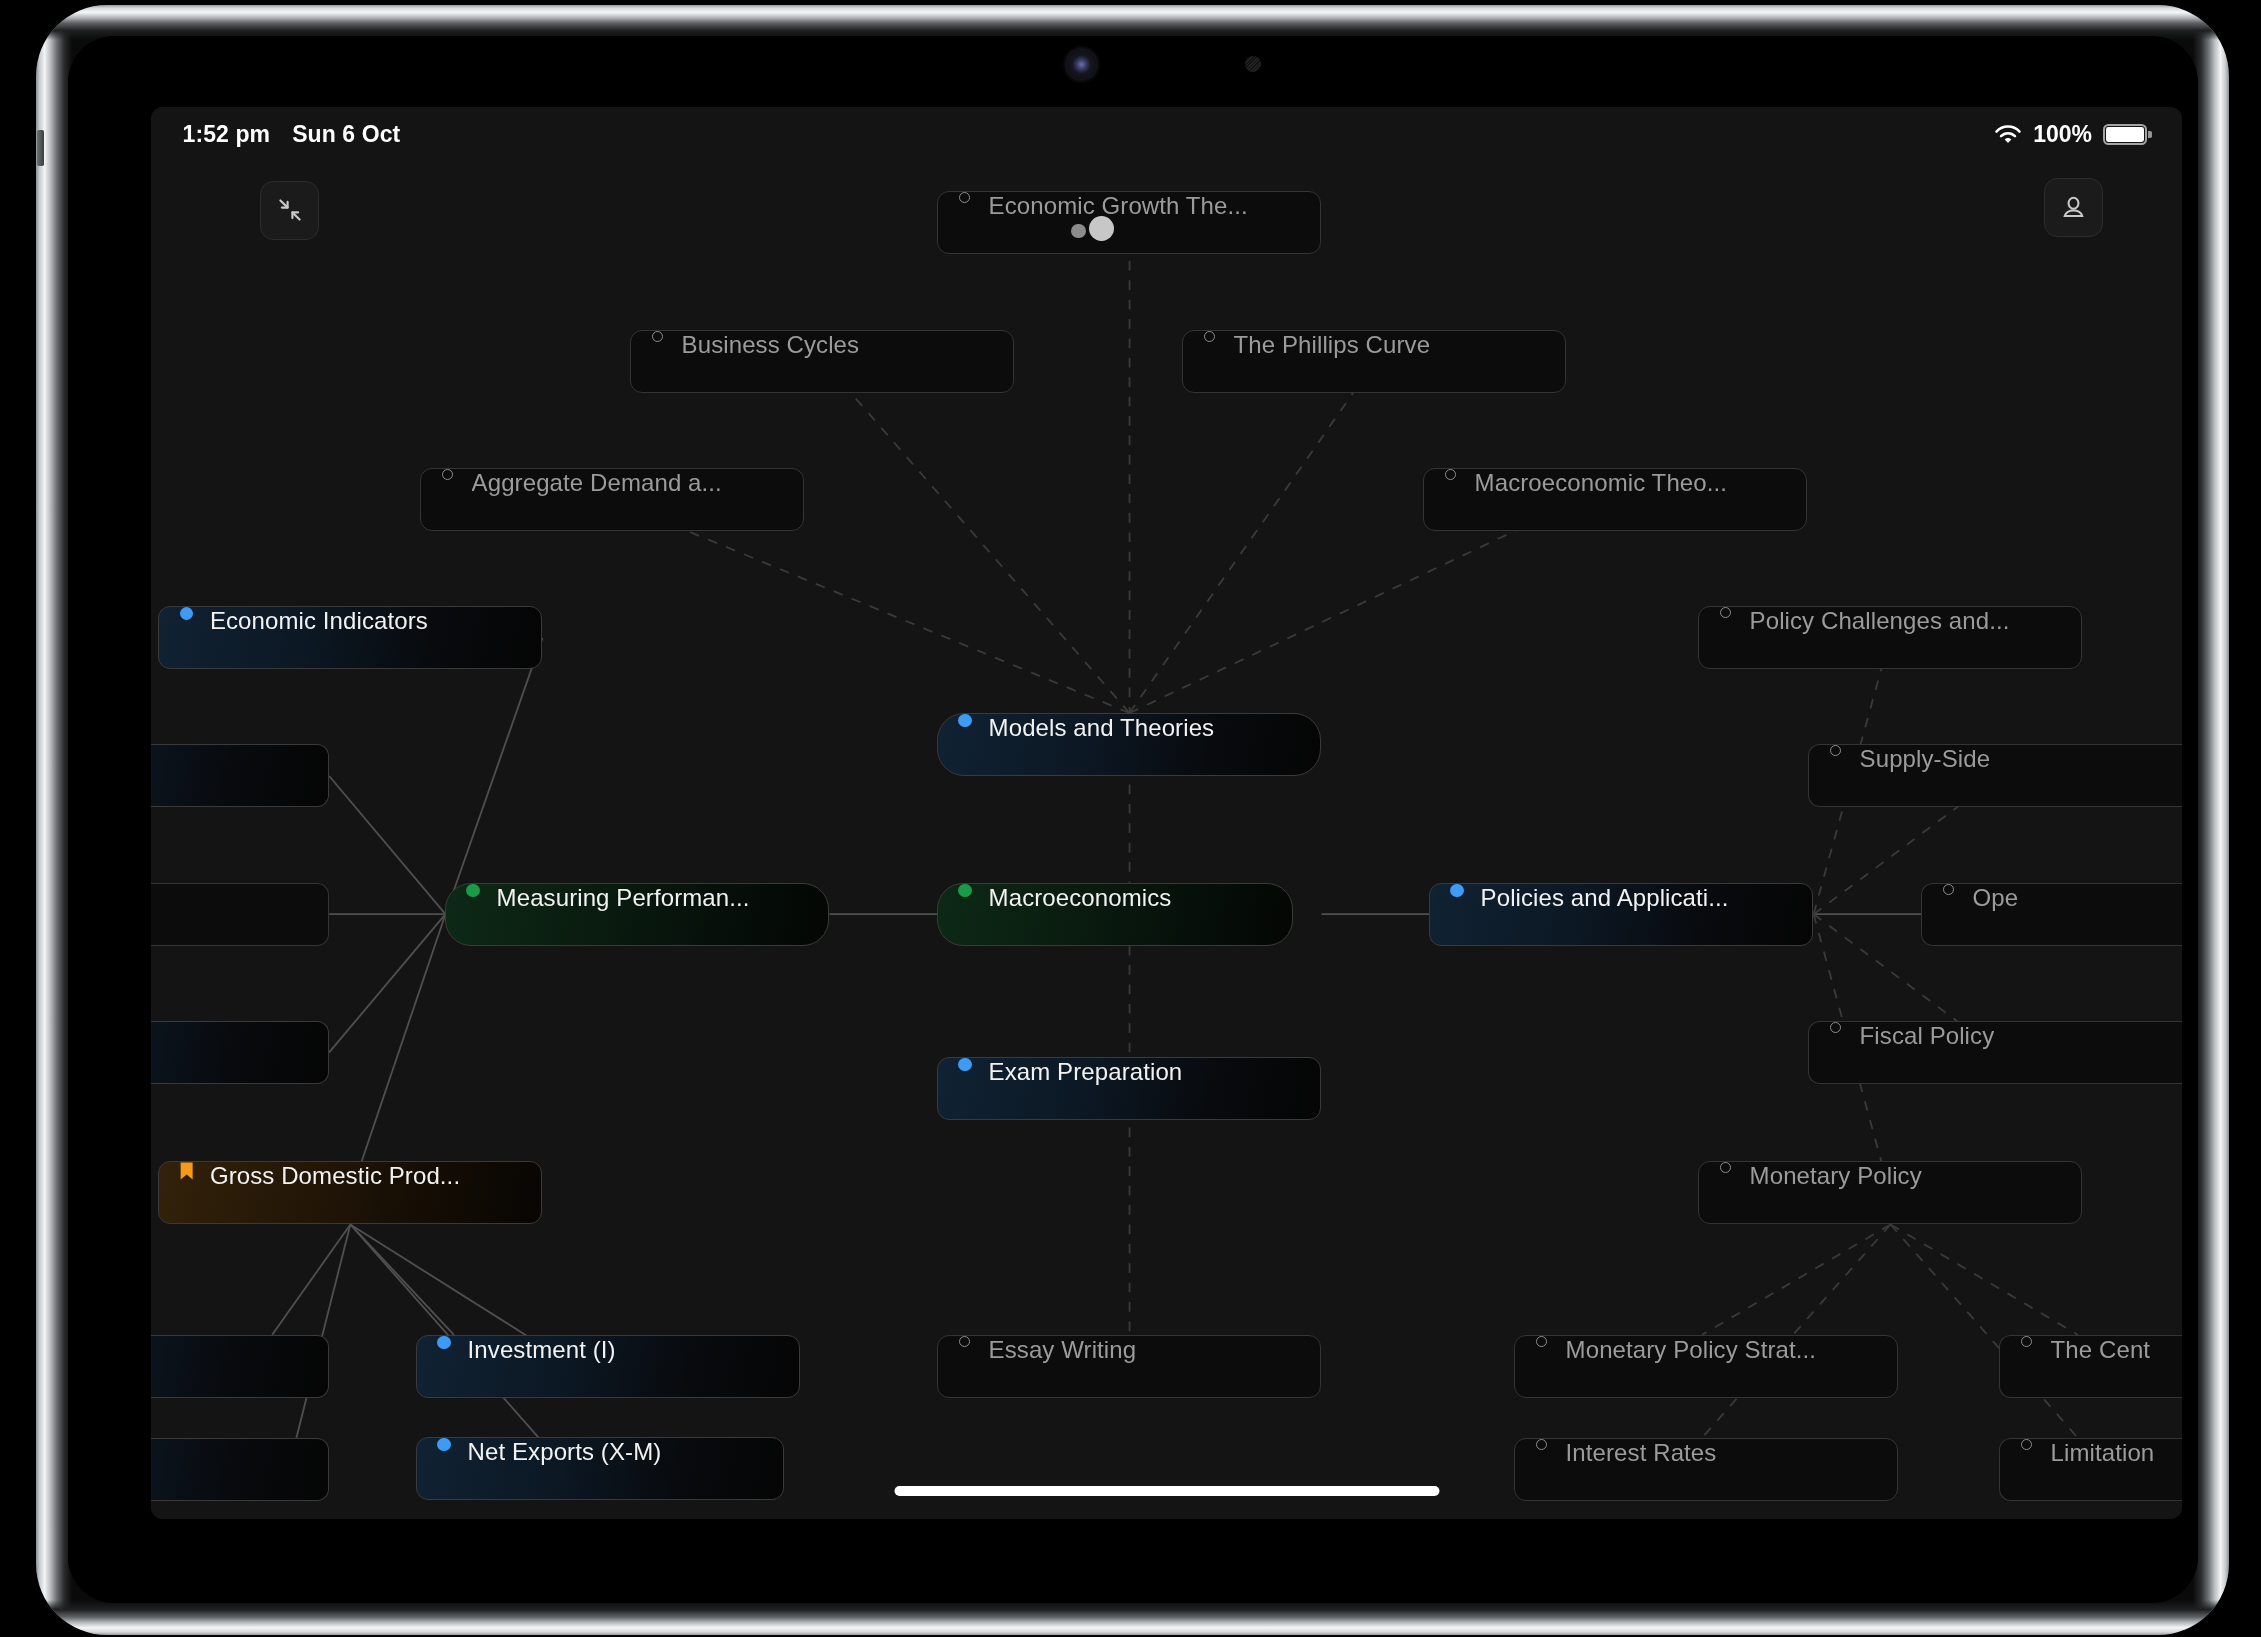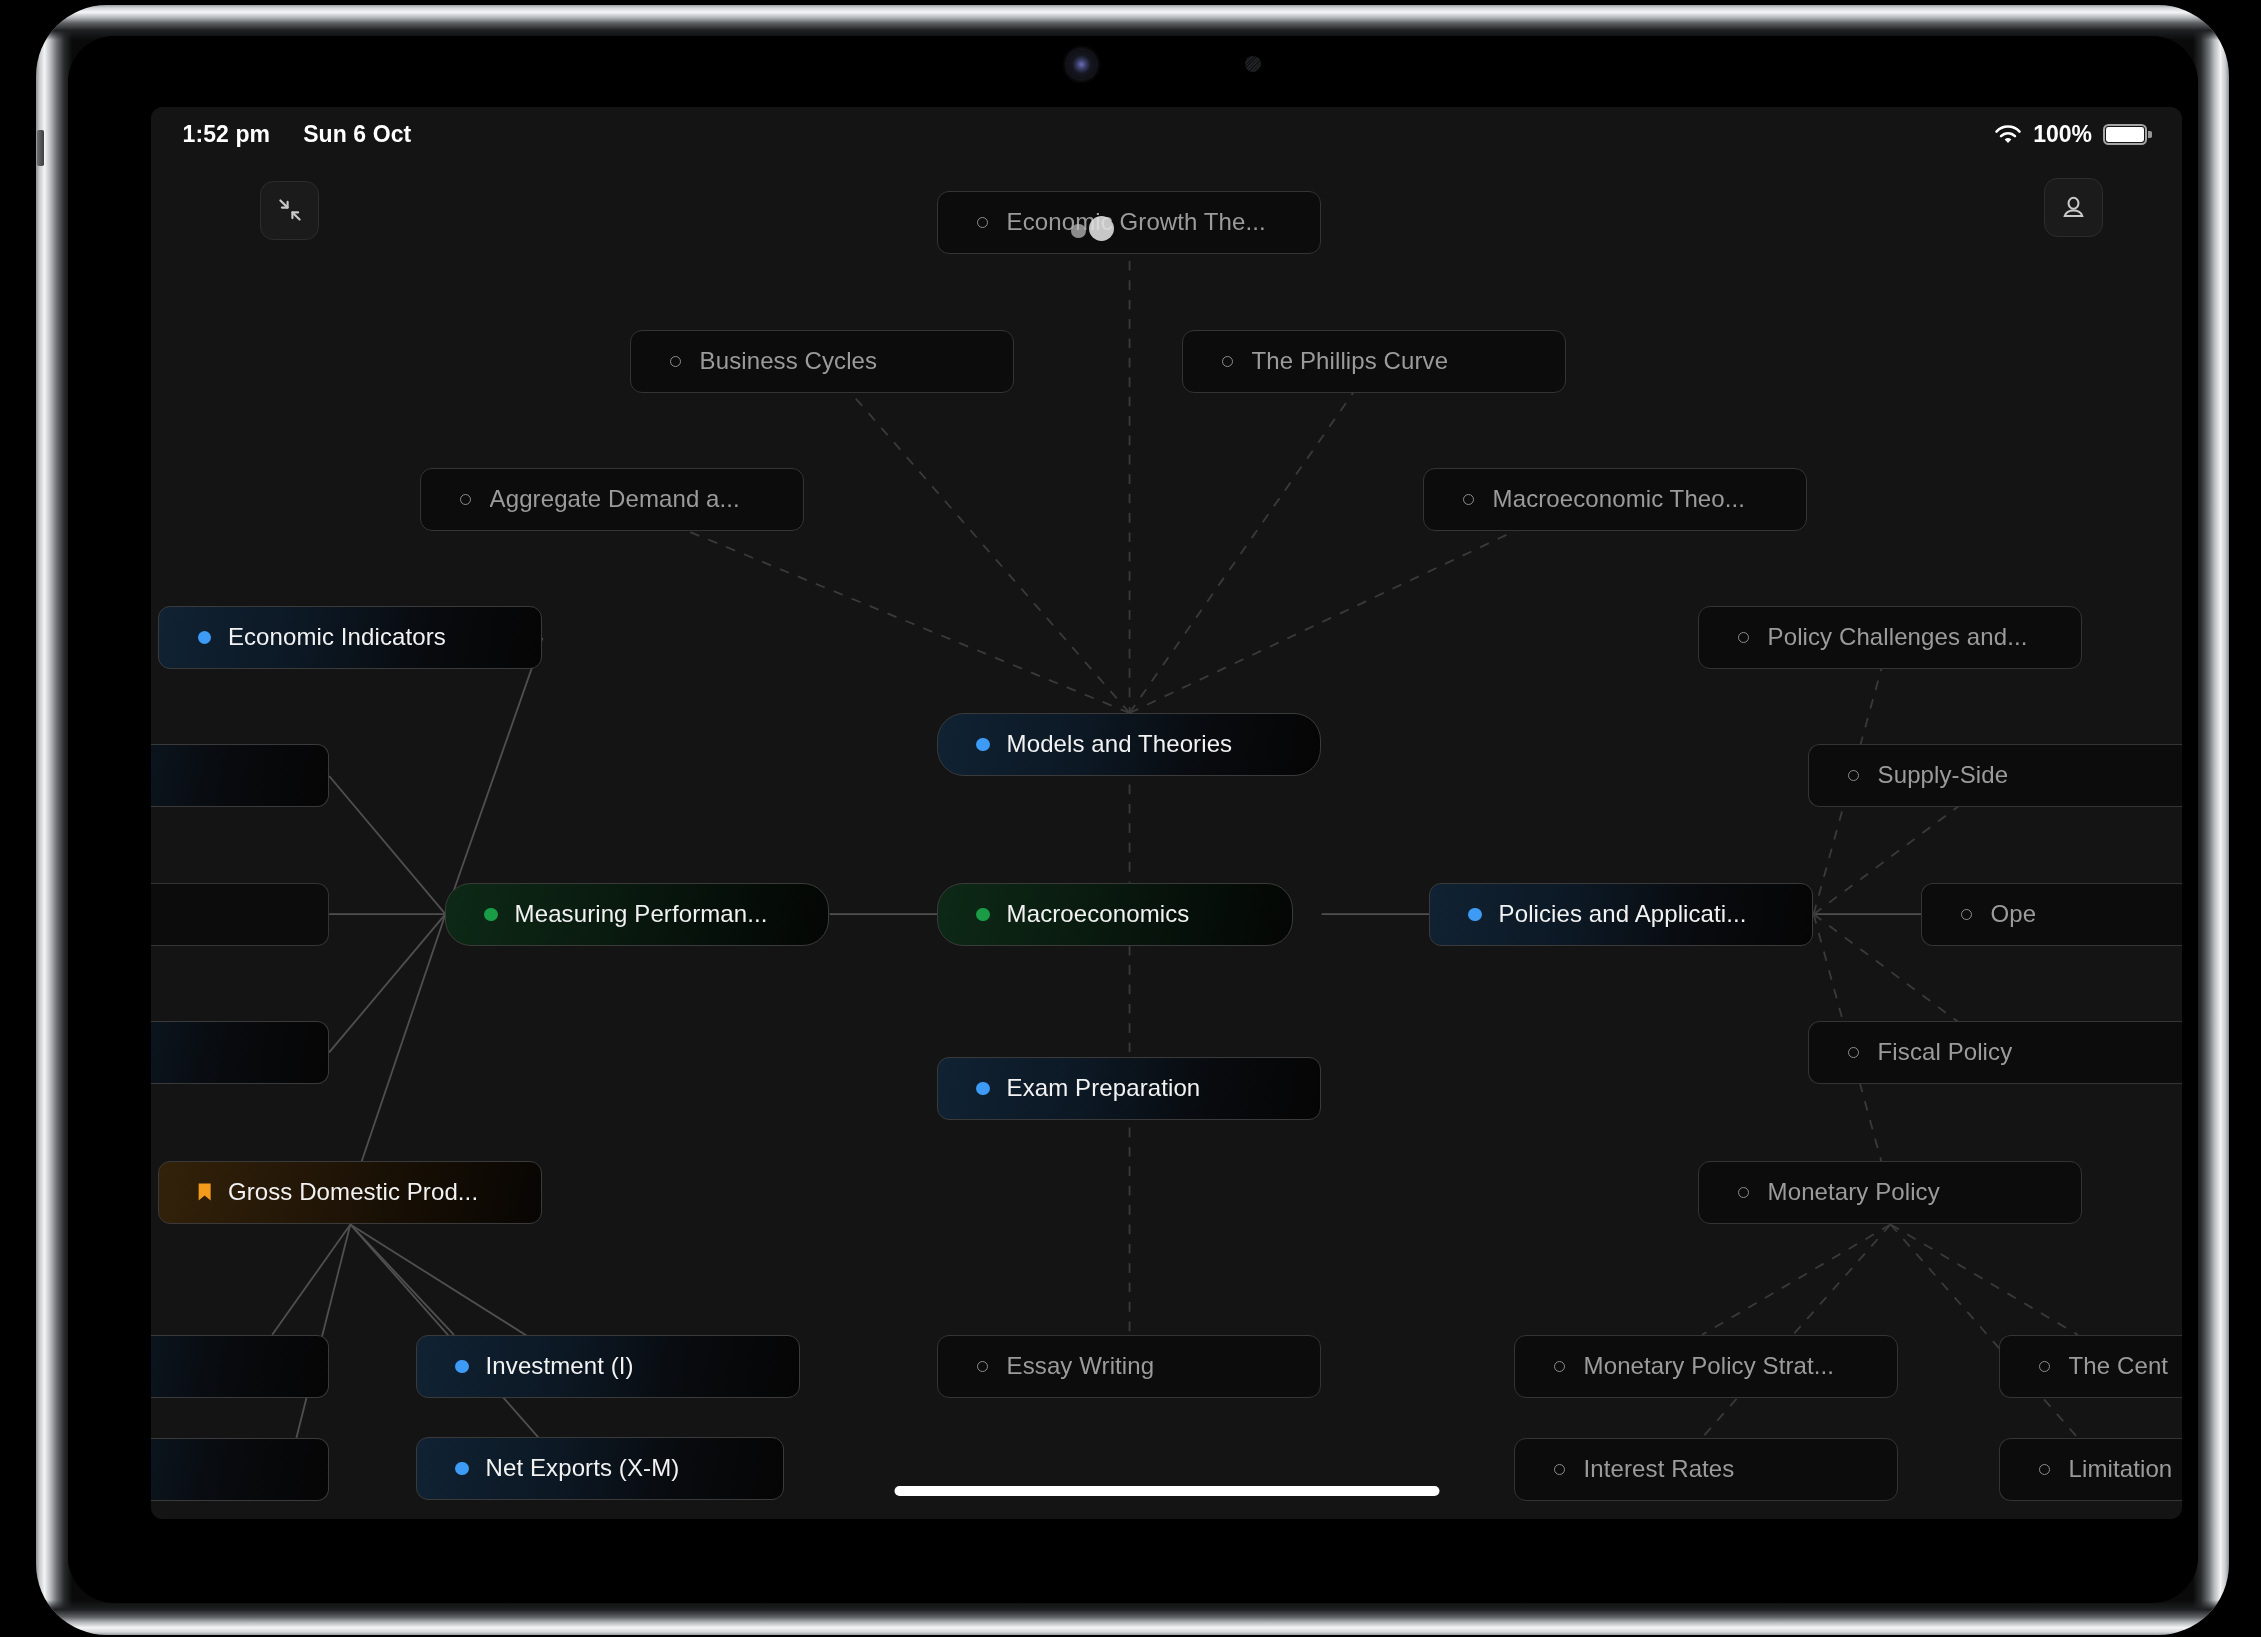--- a/index.html
+++ b/index.html
@@ -58,21 +58,21 @@
     position:absolute; left:115px; top:102px; width:2031px; height:1412px;
     background:#141414; border-radius:12px; overflow:hidden;
   }
 
   
   #statusbar{
     position:absolute; left:0; top:0; width:100%; height:55px;
     display:flex; align-items:center; justify-content:space-between;
     padding:0 35px 0 31.5px; z-index:40; pointer-events:none;
   }
-  #sb-left{ display:flex; align-items:baseline; gap:33px; color:#fff;
+  #sb-left{ display:flex; align-items:baseline; gap:22px; color:#fff;
     font-size:23px; font-weight:600; letter-spacing:0.1px; }
   #sb-right{ display:flex; align-items:center; gap:11px; color:#fff;
     font-size:23px; font-weight:600; }
   .wifi-ic{ width:28px; height:20.6px; display:block; }
   .batt{ position:relative; width:44px; height:20.6px; }
   .batt-body{ position:absolute; inset:0; border:2.1px solid rgba(255,255,255,.62); border-radius:5.5px; }
   .batt-fill{ position:absolute; left:3px; top:3px; bottom:3px; right:3px;
     background:#fff; border-radius:2.4px; }
   .batt-cap{ position:absolute; right:-4.8px; top:6.7px; width:3.6px; height:7.3px;
     background:rgba(255,255,255,.55); border-radius:0 1.8px 1.8px 0; }
@@ -86,22 +86,22 @@
     position:absolute; width:59px; height:59px; border-radius:13.3px;
     background:#1b1b1b; border:0.9px solid #2d2d2d;
     display:flex; align-items:center; justify-content:center; z-index:30;
   }
   #fab-collapse{ left:109px; top:74px; }
   #fab-account{ right:79px; top:71px; }
 
   
   .node{
     position:absolute; height:63px; border-radius:12px;
-    display:flex; align-items:center; gap:0;
-    padding:0 37px; border:0.9px solid #343434;
+    display:flex; align-items:flex-start; gap:0;
+    padding:0 19px; border:0.9px solid #343434;
     background:#0c0c0c; z-index:20; white-space:nowrap; overflow:hidden;
   }
   .node .bullet{ flex:0 0 auto; width:15.8px; display:flex; align-items:center; justify-content:center; }
   .node .label{
     font-size:24px; letter-spacing:0.1px; margin-left:15.8px;
     overflow:hidden; text-overflow:clip;
   }
   .dot-filled{ width:13.3px; height:13.3px; border-radius:50%; display:block; }
   .dot-hollow{ width:11px; height:11px; border-radius:50%;
     border:1.5px solid #8c8c8c; display:block; }

